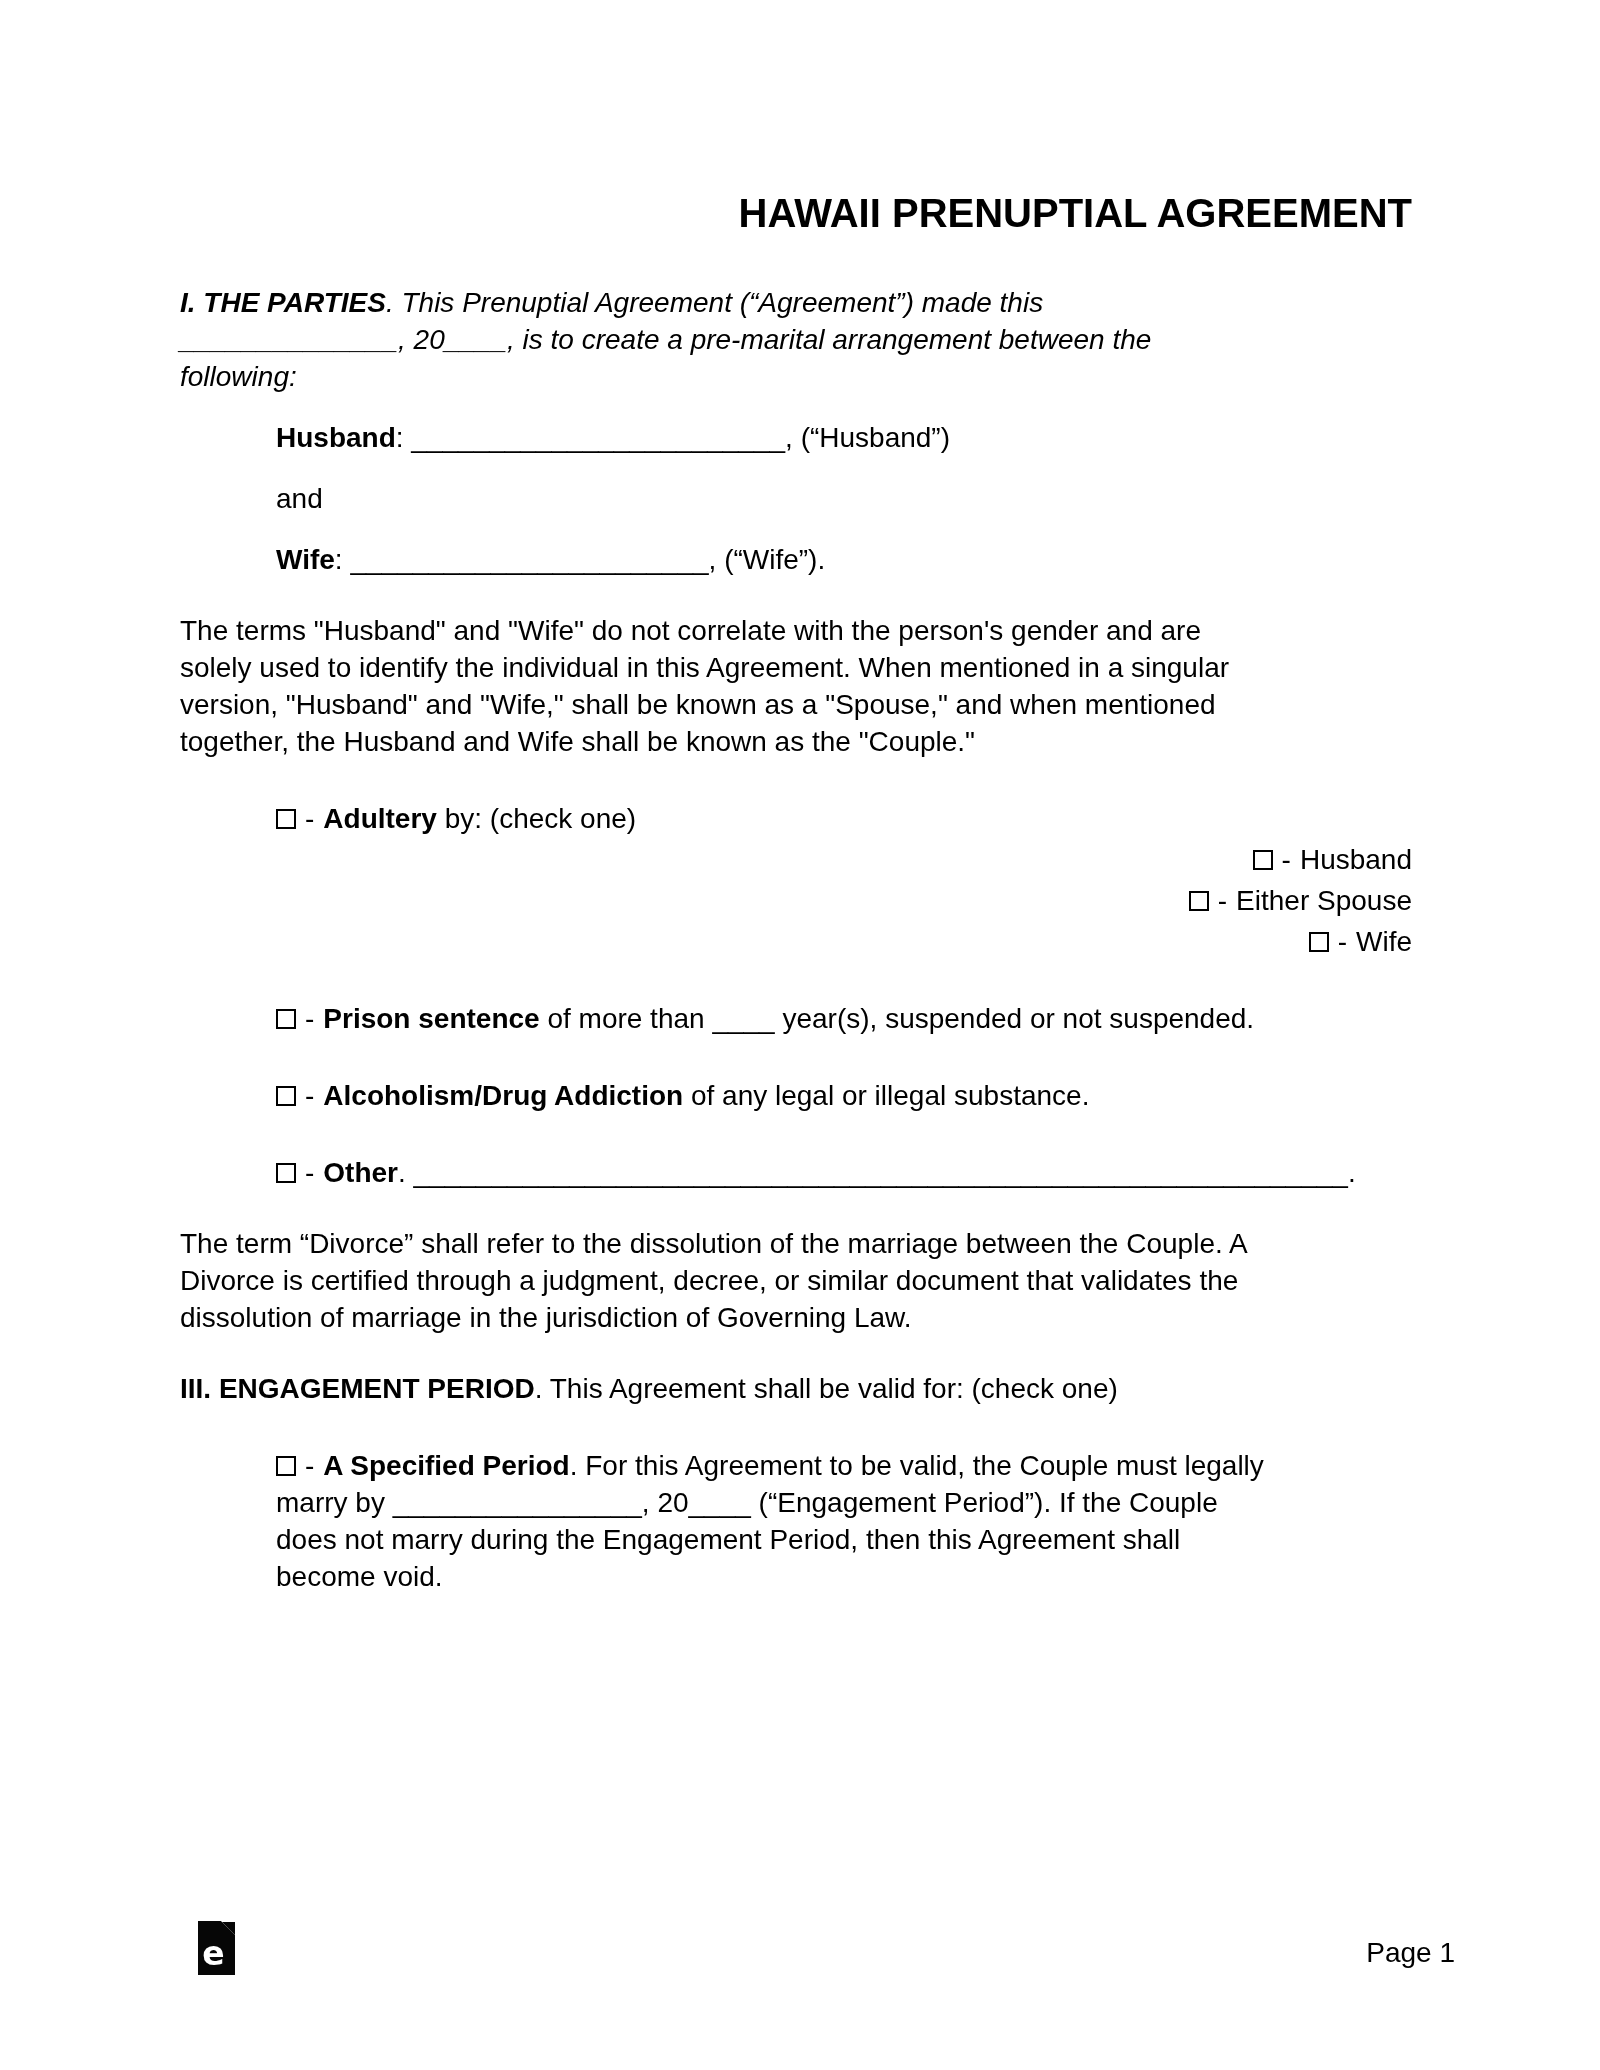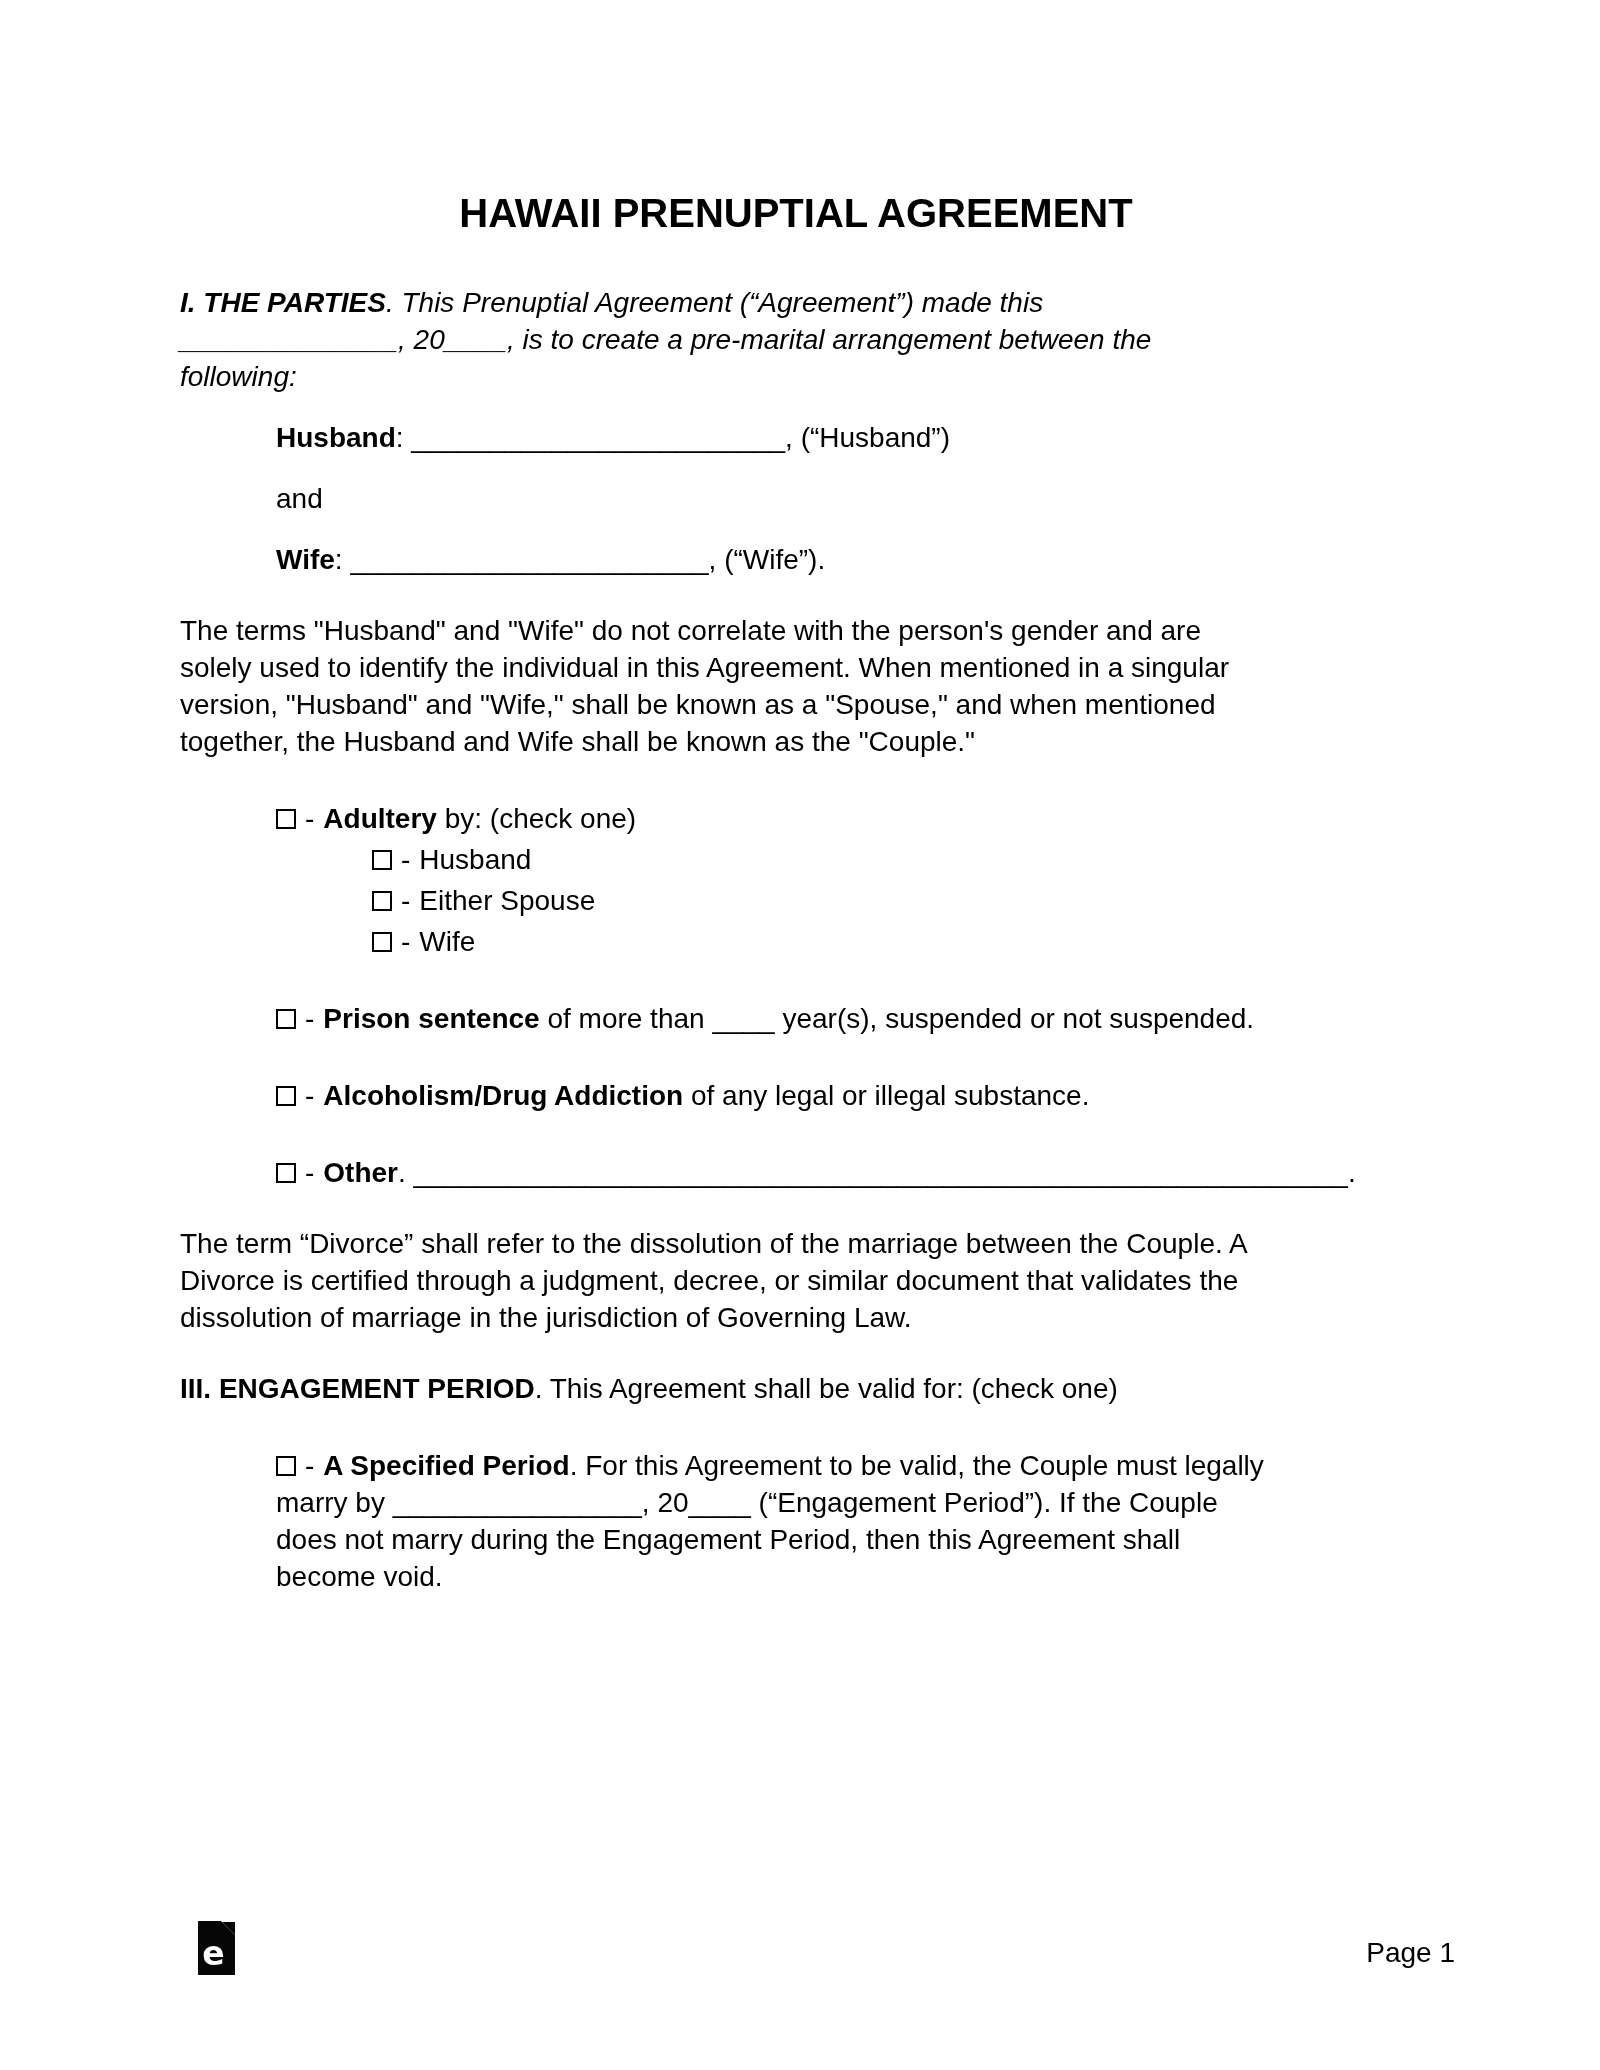--- a/index.html
+++ b/index.html
@@ -9,36 +9,36 @@
     width: 1600px;
     height: 2070px;
     background: #ffffff;
     color: #000000;
     font-family: "Liberation Sans", "DejaVu Sans", sans-serif;
     overflow: hidden;
     margin: 0 auto;
   }
   .content { padding: 190px 188px 0 180px; }
   .doc-title {
-    text-align: center;
+    text-align: right;
     font-size: 40px;
     font-weight: 700;
     line-height: 46px;
   }
   .para {
     font-size: 28px;
     line-height: 37px;
     white-space: pre-wrap;
     margin-top: 34px;
   }
   .para.first { margin-top: 48px; font-style: italic; }
   .party-line { margin-top: 24px; }
   .check-block { margin-top: 40px; }
   .indent1 { padding-left: 96px; }
-  .indent2 { padding-left: 192px; }
+  .indent2 { padding-left: 192px; text-align: right; }
   .sub-item {
     font-size: 28px;
     line-height: 37px;
     margin-top: 4px;
   }
   b { font-weight: 700; }
   .cb {
     display: inline-block;
     width: 20px;
     height: 20px;

